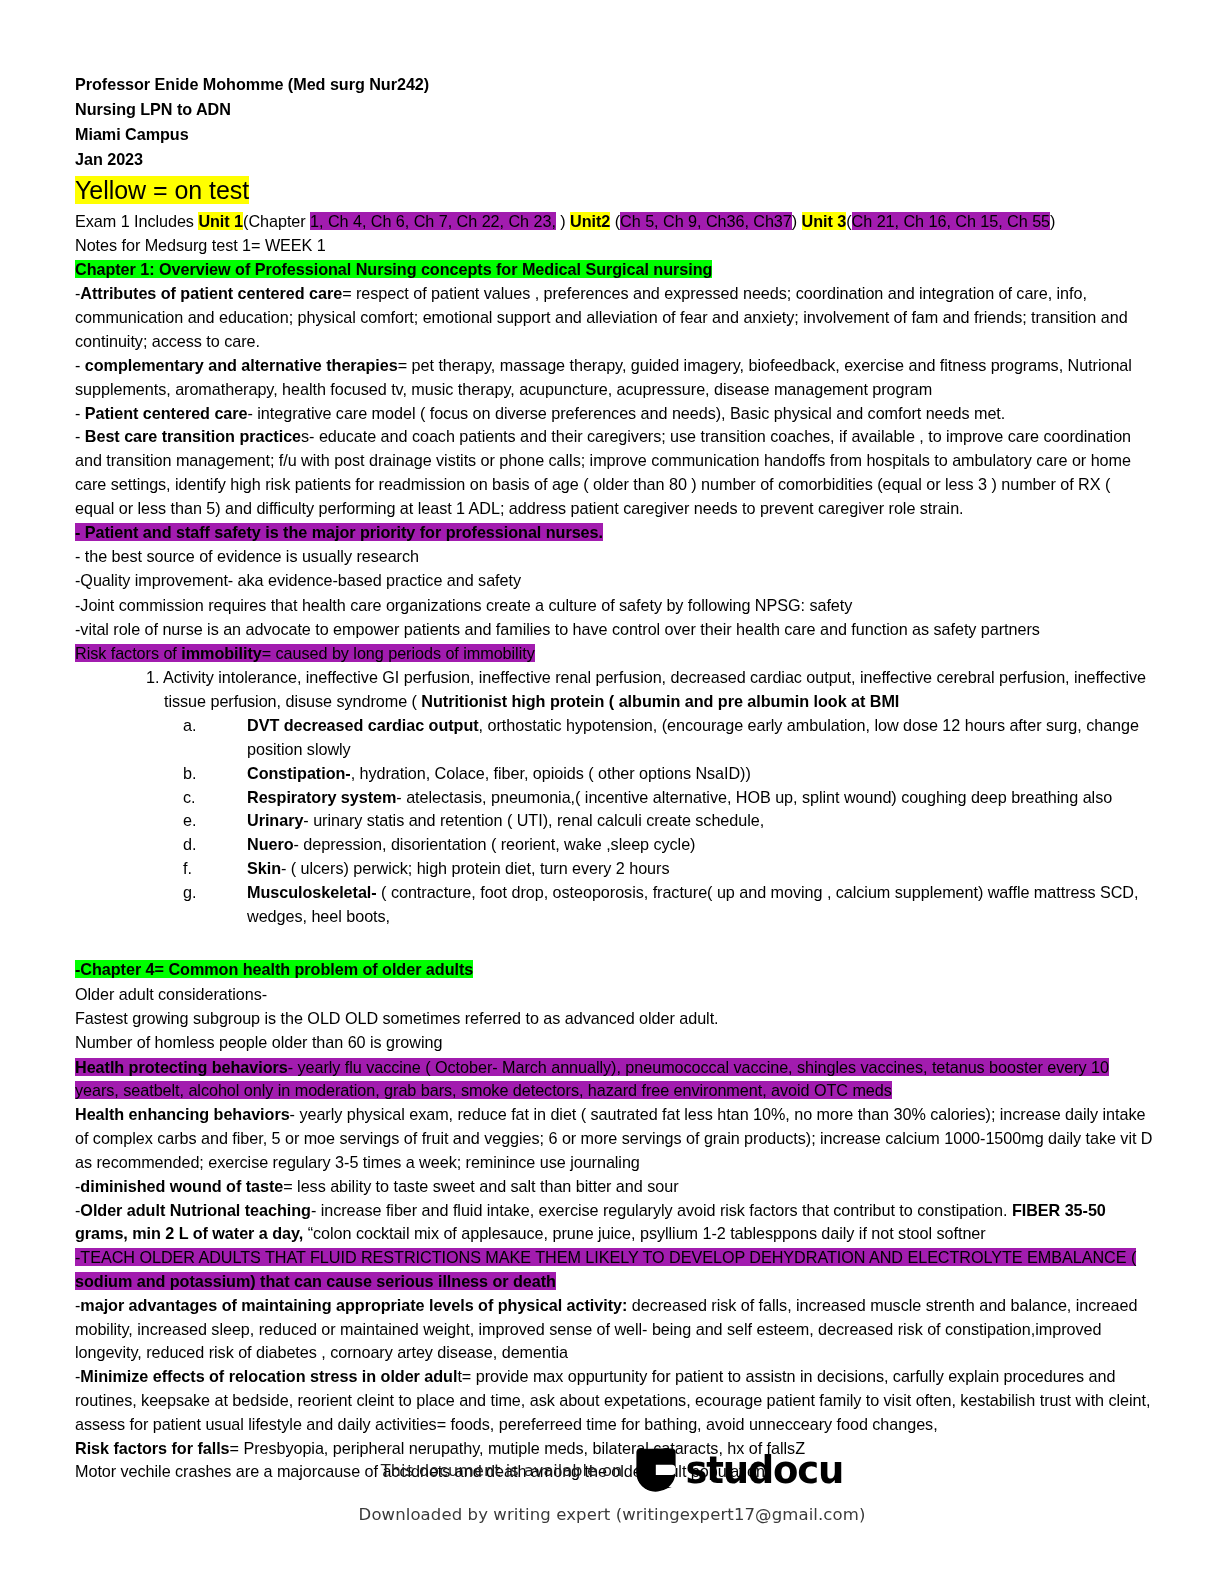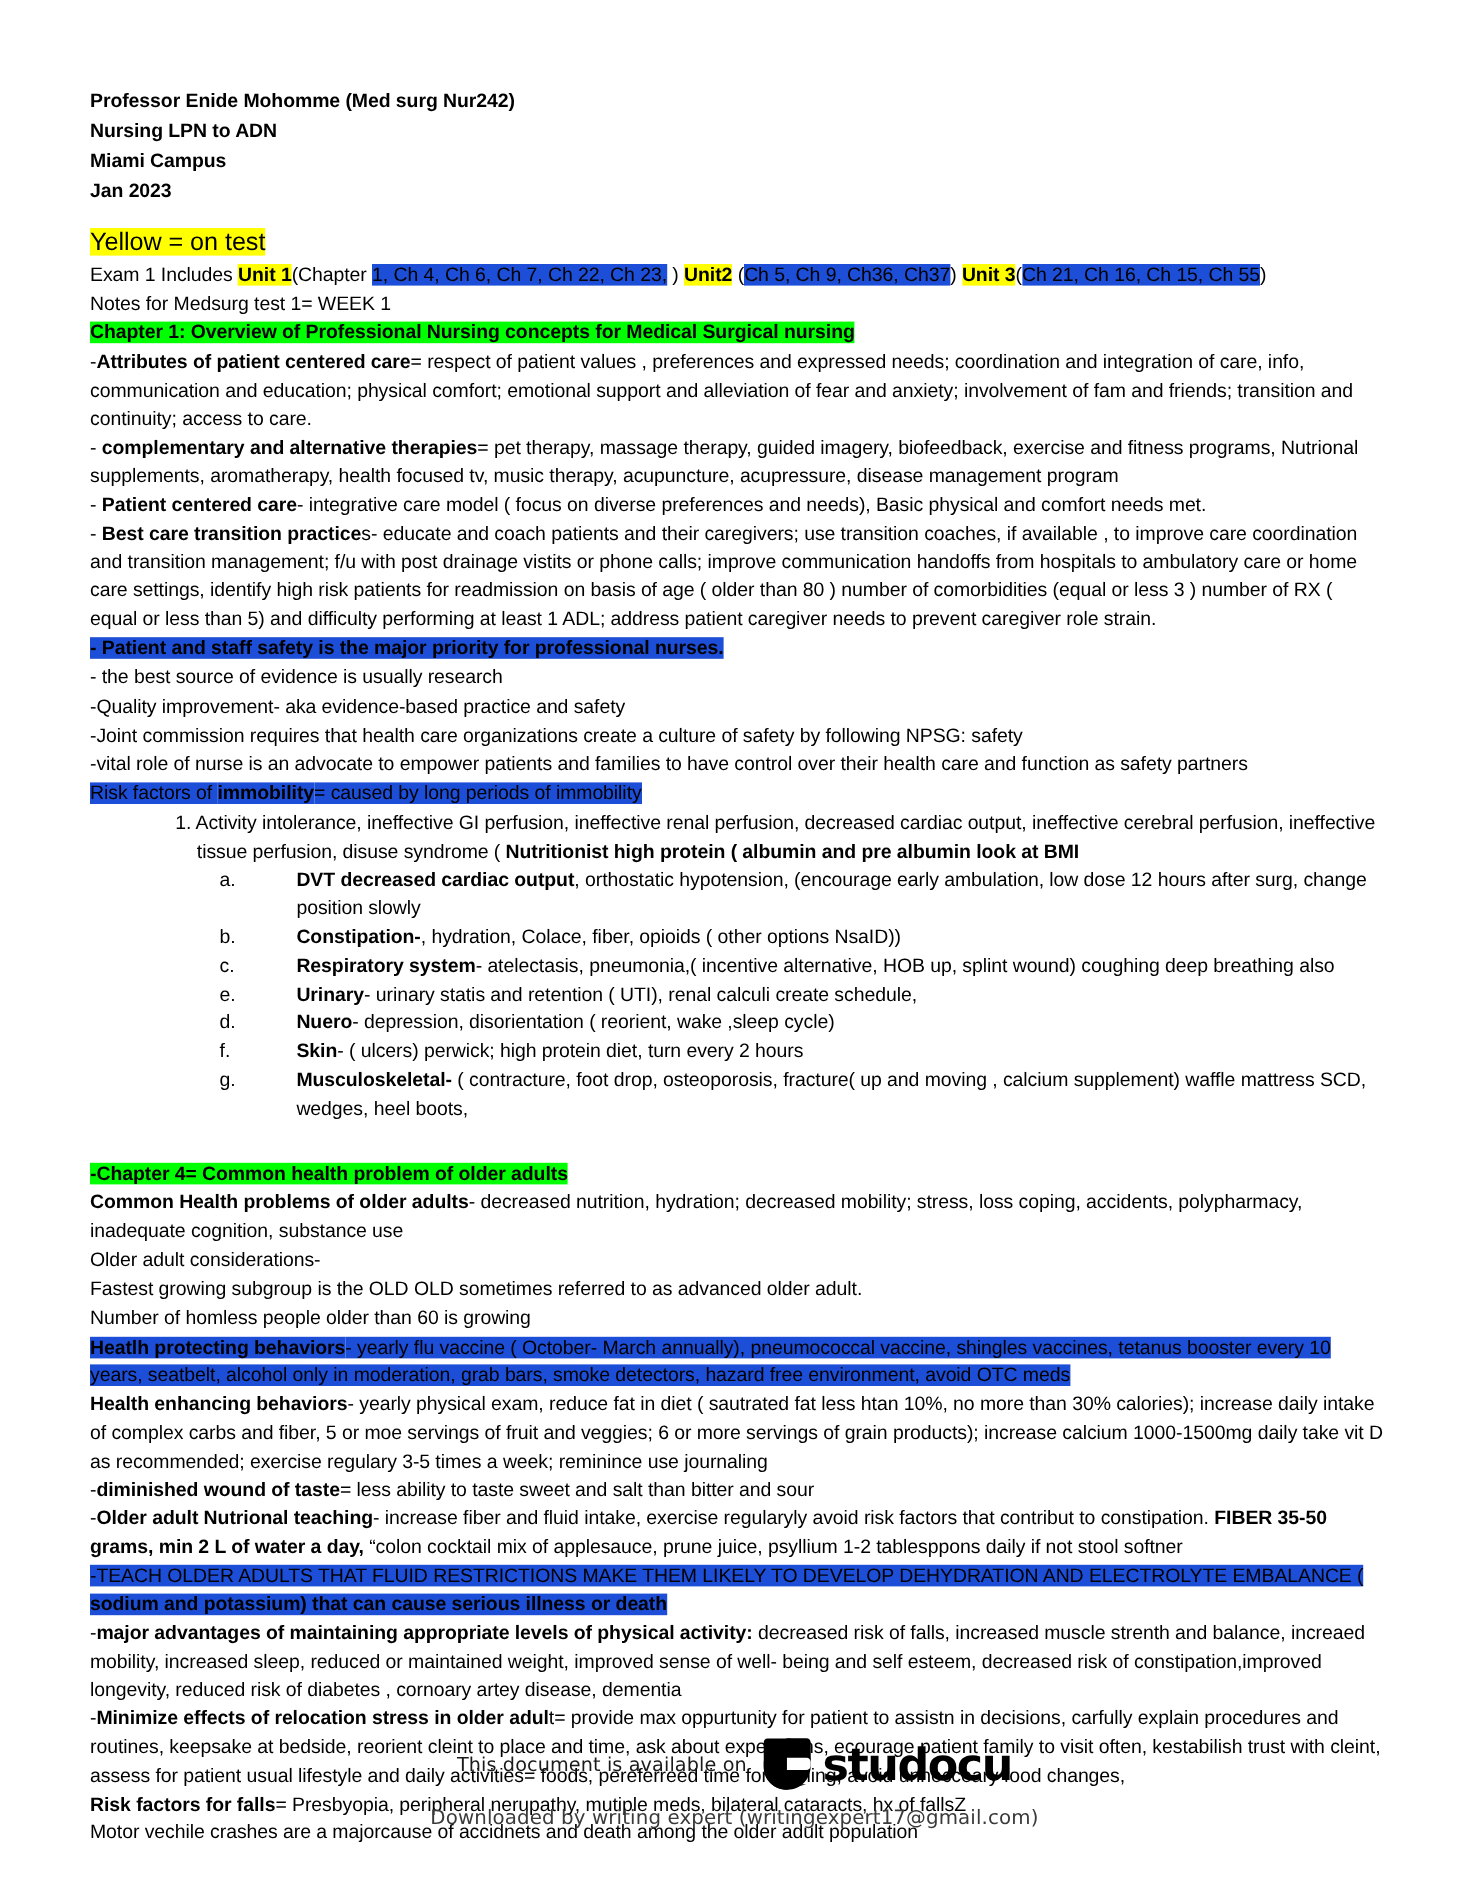--- a/index.html
+++ b/index.html
@@ -32,28 +32,28 @@
   .line {
     margin: 0 0 0.5px 0;
     padding: 0;
   }
   .hdr {
     font-weight: bold;
     font-size: 16.2px;
     line-height: 1.52;
   }
   .big-yellow {
-    font-size: 21px;
+    font-size: 25px;
     line-height: 1.42;
-    margin-top: 15px;
+    margin-top: 1px;
     margin-bottom: 1px;
   }
   .hl-y { background: #ffff00; }
   .hl-g { background: #00ff00; }
-  .hl-gr { background: #1d4ed8; }
+  .hl-gr { background: #a21caf; }
   b, .b { font-weight: bold; }
   .chapter-head {
     font-weight: bold;
     font-size: 16.2px;
     display: inline;
   }
   .para {
     margin: 0 0 0px 0;
     text-align: left;
   }
@@ -176,21 +176,20 @@
       <div class="lvl2"><span class="mark">e.</span><b>Urinary</b><span>- urinary statis and retention ( UTI), renal calculi create schedule,</span></div>
       <div class="lvl2"><span class="mark">d.</span><b>Nuero</b><span>- depression, disorientation ( reorient, wake ,sleep cycle)</span></div>
       <div class="lvl2"><span class="mark">f.</span><b>Skin</b><span>- ( ulcers) perwick; high protein diet, turn every 2 hours</span></div>
       <div class="lvl2"><span class="mark">g.</span><b>Musculoskeletal-</b><span> ( contracture, foot drop, osteoporosis, fracture( up and moving , calcium supplement) waffle mattress SCD, wedges, heel boots,</span></div>
     </div>
 
     <div class="gap"></div>
 
     <div class="line"><span class="hl-g chapter-head">-Chapter 4= Common health problem of older adults</span></div>
 
-    <div class="para"><b>Common Health problems of older adults</b><span>- decreased nutrition, hydration; decreased mobility; stress, loss coping, accidents, polypharmacy, inadequate cognition, substance use</span></div>
 
     <div class="line">Older adult considerations-</div>
     <div class="line">Fastest growing subgroup is the OLD OLD sometimes referred to as  advanced older adult.</div>
     <div class="line">Number of homless people older than 60 is growing</div>
 
     <div class="para"><b class="hl-gr">Heatlh protecting behaviors</b><span class="hl-gr">- yearly flu vaccine ( October- March annually), pneumococcal vaccine, shingles vaccines, tetanus booster every 10 years, seatbelt, alcohol only in moderation, grab bars, smoke detectors, hazard free environment, avoid OTC meds</span></div>
 
     <div class="para"><b>Health enhancing behaviors</b><span>- yearly physical exam, reduce fat in diet ( sautrated fat less htan 10%, no more than 30% calories); increase daily intake of complex carbs and fiber, 5 or moe servings of fruit and veggies; 6 or more servings of grain products); increase calcium 1000-1500mg daily take vit D as recommended; exercise regulary 3-5 times a week; reminince use journaling</span></div>
 
     <div class="para"><span>-</span><b>diminished wound of taste</b><span>= less ability to taste sweet and salt than bitter and sour</span></div>

